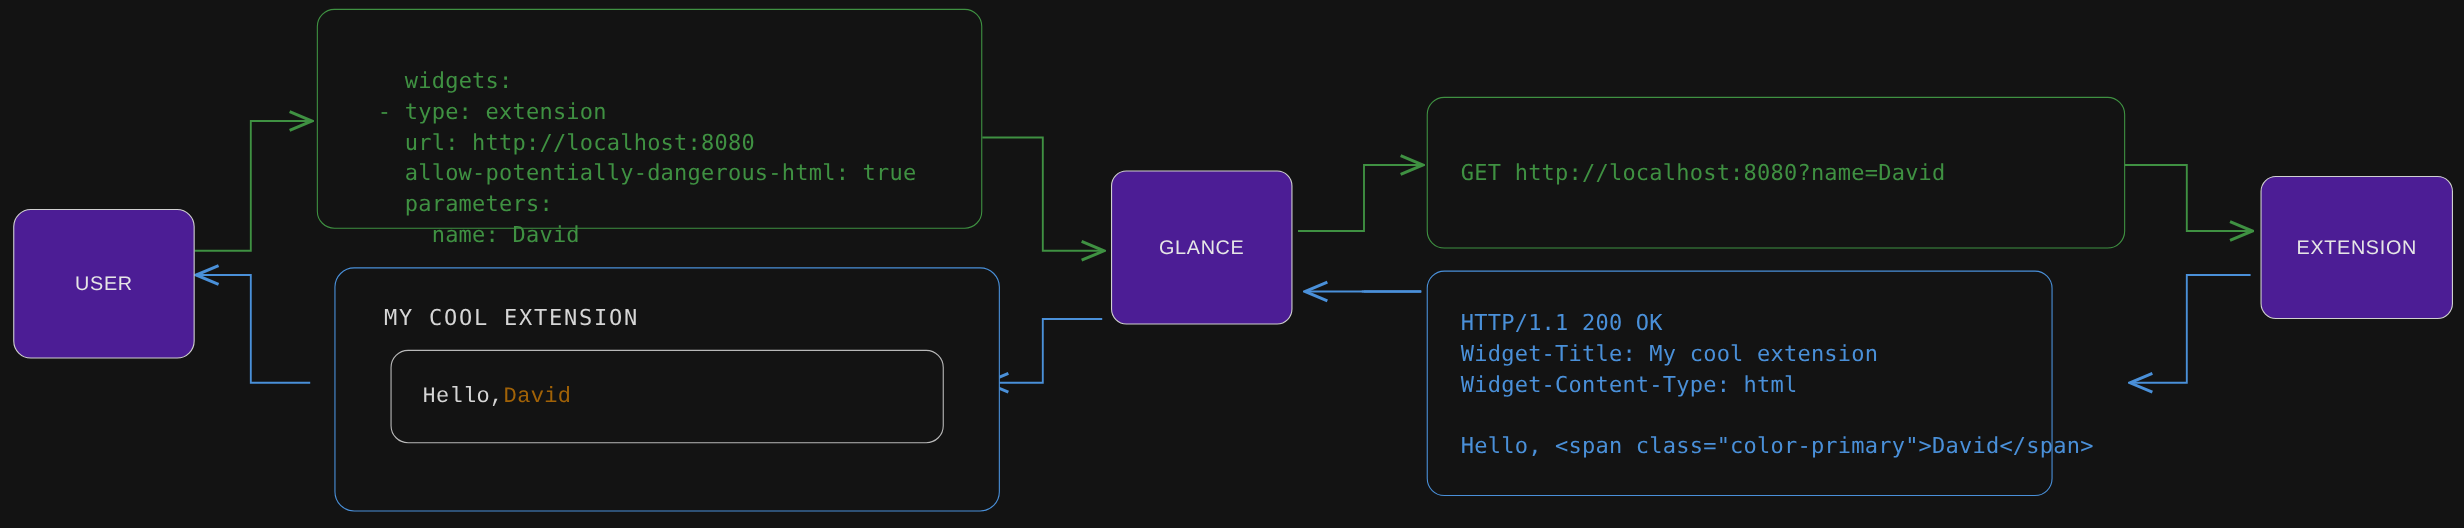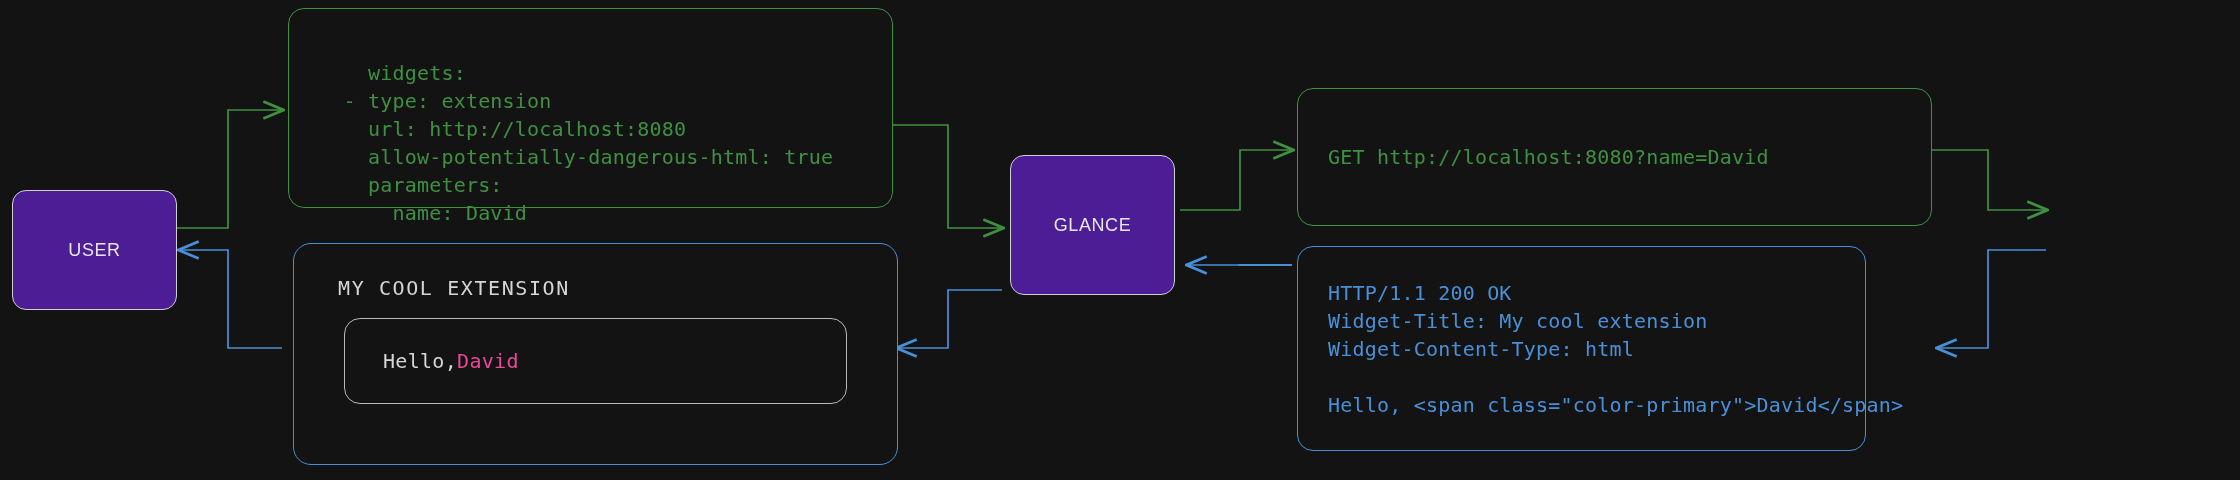--- a/index.html
+++ b/index.html
@@ -17,23 +17,23 @@
           background:#131313;padding:22px 30px;white-space:pre;
           font-size:20px;line-height:28px;letter-spacing:.2px;}
   .msgbox.green{border:1.7px solid #3f9142;color:#3f9142;}
   .msgbox.blue{border:1.7px solid #4a90d9;color:#4a90d9;}
 
   .widgetcard{position:absolute;box-sizing:border-box;border:1.7px solid #4a90d9;
               border-radius:18px;background:#131313;padding:26px 28px;}
   .widget-title{color:#d6d6d6;font-size:20px;letter-spacing:1.6px;
                 margin:6px 0 18px 16px;font-family:"DejaVu Sans Mono","Liberation Mono",monospace;}
   .widget-body{box-sizing:border-box;border:1.7px solid #b9b9b9;border-radius:16px;
-               padding:30px 38px;margin:0 22px 16px 22px;min-height:84px;
-               display:flex;align-items:center;color:#d6d6d6;font-size:20px;letter-spacing:.3px;}
-  .accent{color:#ec4899;text-align:right;}
+               padding:30px 28px;margin:0 22px 16px 22px;min-height:84px;
+               display:flex;align-items:center;color:#d6d6d6;font-size:20px;letter-spacing:.3px;font-family:Liberation Mono, monospace;}
+  .accent{color:#a16207;text-align:right;}
 </style>
 </head>
 <body>
 
 <div id="stage">
 
   <svg class="edges" viewBox="0 0 2240 480" xmlns="http://www.w3.org/2000/svg">
     <defs>
       <marker id="ag" markerWidth="14" markerHeight="12" refX="12" refY="6" orient="auto">
         <path d="M1,1 L13,6 L1,11" fill="none" stroke="#3f9142" stroke-width="1.6"></path>
@@ -71,28 +71,31 @@
 
     <g>
       <path d="M1002,290 L948,290 L948,348 L898,348" fill="none" stroke="#4a90d9" stroke-width="1.7" marker-end="url(#ab)"></path>
     </g>
 
     <g>
       <path d="M282,348 L228,348 L228,250 L180,250" fill="none" stroke="#4a90d9" stroke-width="1.7" marker-end="url(#ab)"></path>
     </g>
   </svg>
 
-  <div class="node" style="left:12px;top:190px;width:165px;height:120px;">
+  <div class="node" style="left:12px;top:190px;width:165px;height:136px;border-radius:16px;">
     <span>USER</span>
   </div>
 
   <div class="node" style="left:1010px;top:155px;width:165px;height:140px;">
     <span>GLANCE</span>
   </div>
 
+  <div class="node" style="left:2055px;top:160px;width:175px;height:130px;">
+    <span>EXTENSION</span>
+  </div>
 
   <div class="msgbox green" style="left:288px;top:8px;width:605px;height:200px;">
     <span>widgets:
   - type: extension
     url: http://localhost:8080
     allow-potentially-dangerous-html: true
     parameters:
       name: David</span>
   </div>
 
@@ -103,21 +106,21 @@
 
   <div class="msgbox blue" style="left:1297px;top:246px;width:569px;height:205px;
               display:flex;align-items:center;">
     <span>HTTP/1.1 200 OK
 Widget-Title: My cool extension
 Widget-Content-Type: html
 
 Hello, &lt;span class="color-primary"&gt;David&lt;/span&gt;</span>
   </div>
 
-  <div class="widgetcard" style="left:293px;top:243px;width:605px;height:222px;">
+  <div class="widgetcard" style="left:304px;top:243px;width:605px;height:222px;">
     <div class="widget-title">MY COOL EXTENSION</div>
     <div class="widget-body">
       <span>Hello, </span>
         <span class="accent">David</span>
     </div>
   </div>
 
 </div>
 
 </body></html>

